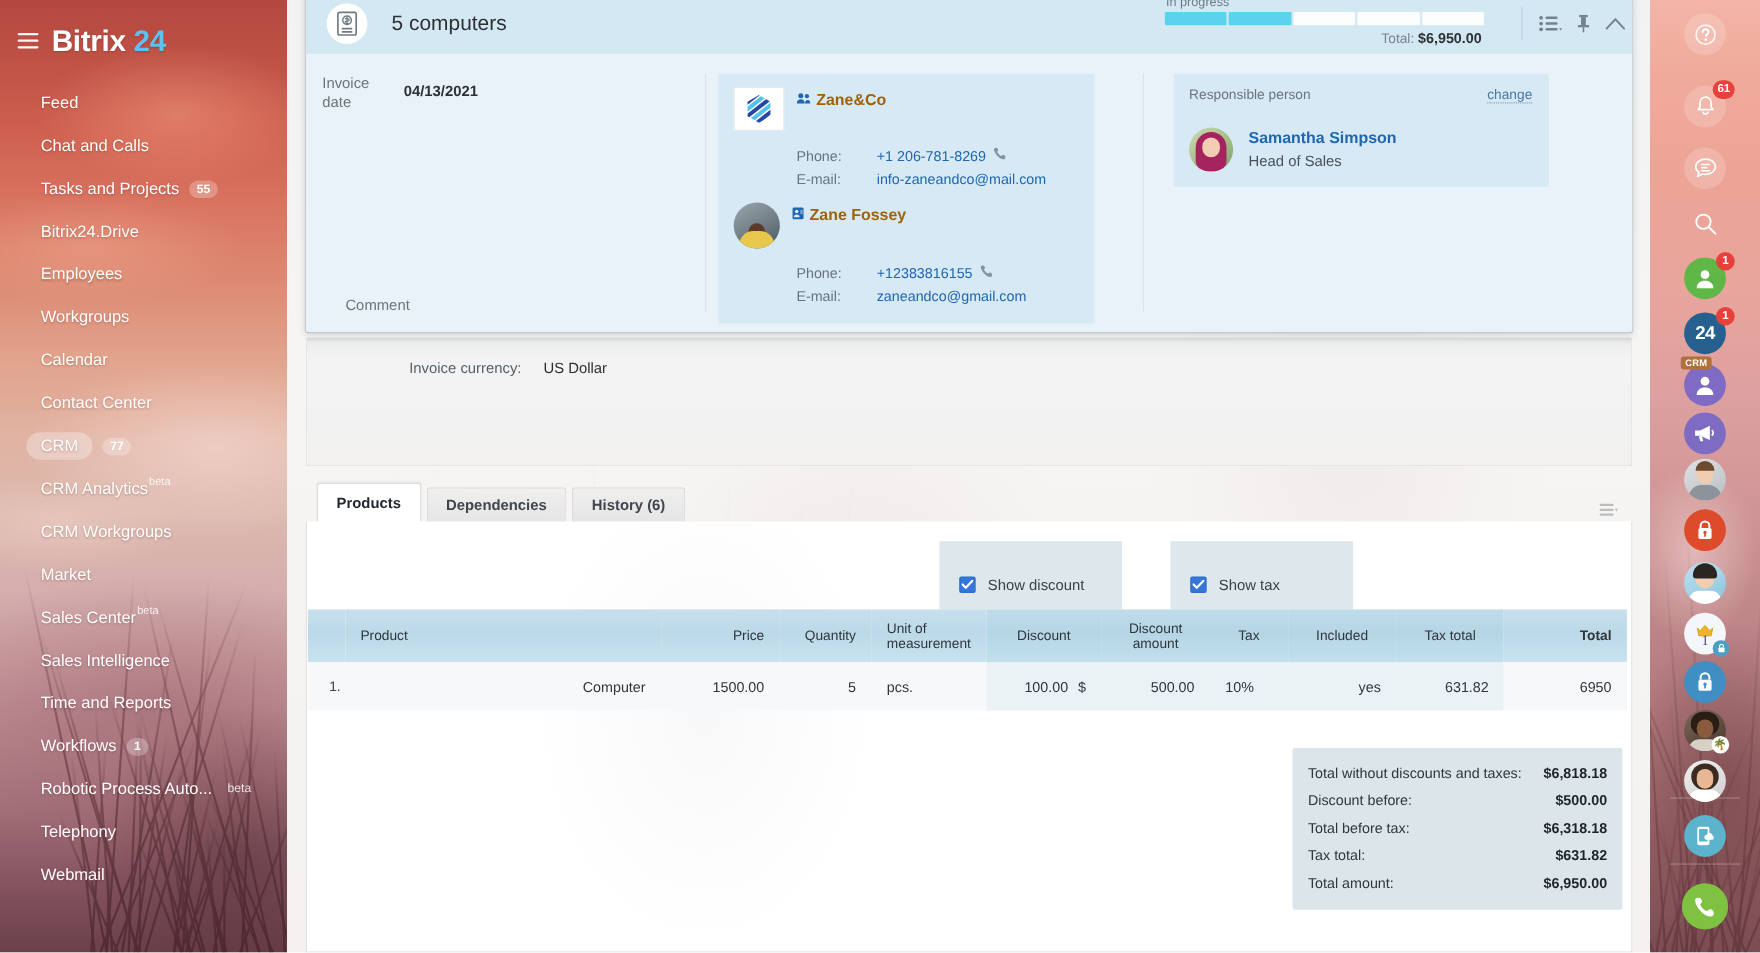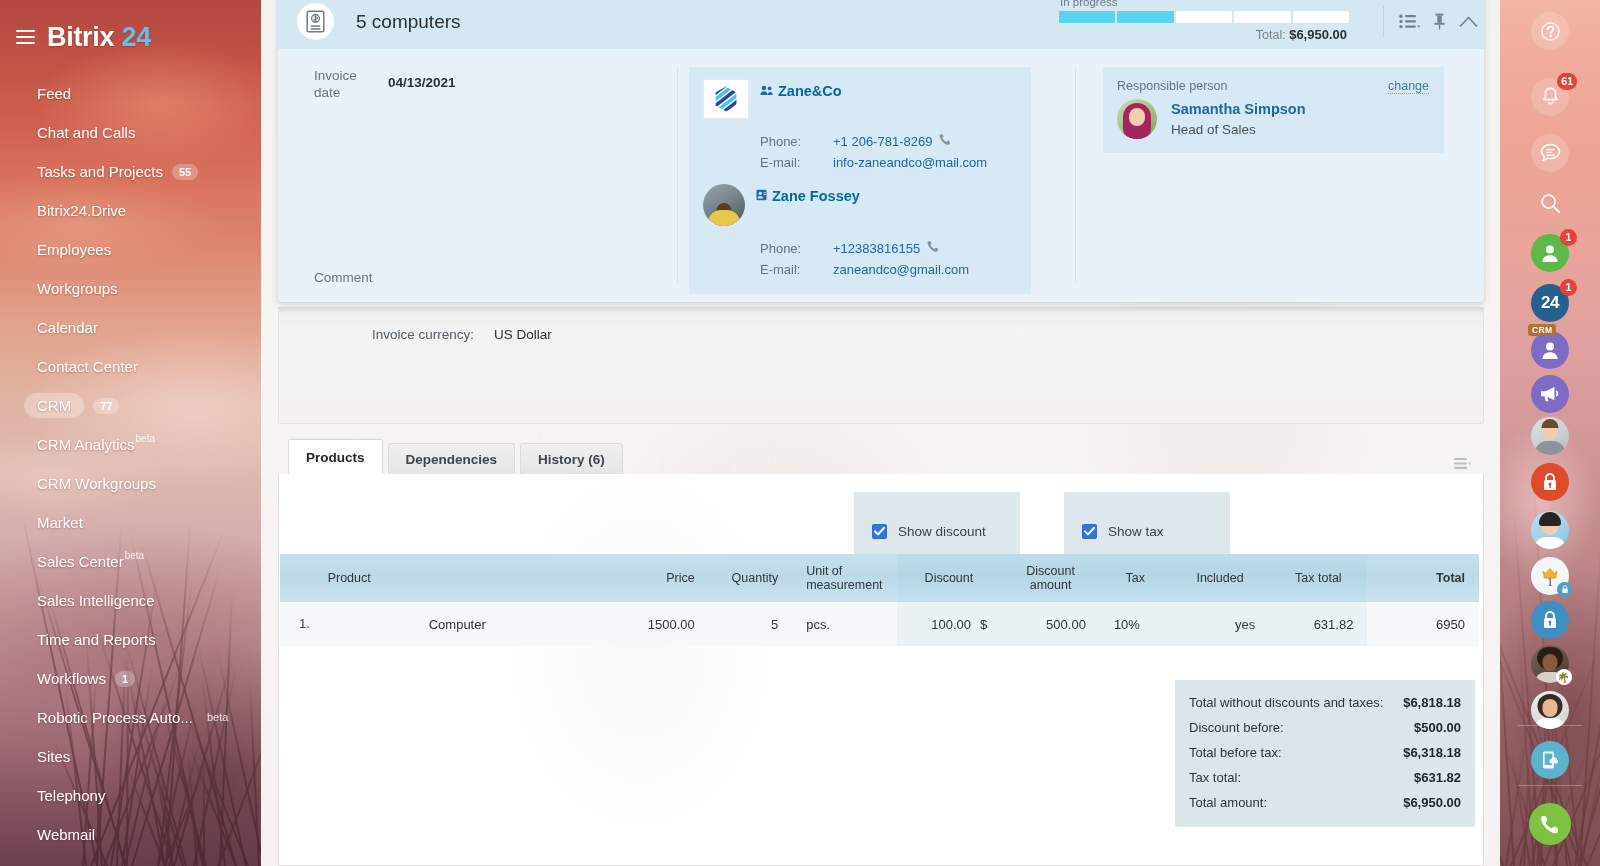--- a/index.html
+++ b/index.html
@@ -131,41 +131,41 @@
     display: flex; align-items: center; gap: 13px; padding-left: 16px;
   }
   #card-tools:before {
     content: ""; position: absolute; left: 0; top: 12px; width: 1px; height: 31px; background: #b9d4e3;
   }
   #card-tools .tool { cursor: pointer; display: flex; align-items: center; opacity: .75; }
 
   #card-body { position: relative; height: 253px; display: flex; padding: 18px 0 0 0; }
 
   
-  #col-left { position: relative; width: 400px; padding-left: 36px; }
+  #col-left { position: relative; width: 364px; padding-left: 15px; }
   .field-row { display: flex; align-items: flex-start; }
   .field-label { font-size: 13.5px; color: #6a747c; line-height: 17px; width: 62px; }
   .field-value { font-size: 13.5px; color: #2c3034; font-weight: bold; margin-left: 12px; padding-top: 8px; }
   #comment-label { position: absolute; left: 36px; top: 203px; font-size: 13.5px; color: #6a747c; }
 
   #col-left:after {
     content: ""; position: absolute; right: 0; top: 0px; width: 1px; height: 216px; background: #d6e4ed;
   }
 
   
   #col-mid { position: relative; width: 398px; padding-left: 11px; }
   #client-box {
     background: #d6e9f4; border-radius: 2px; padding: 12px 14px 14px 14px; width: 342px; min-height: 200px;
   }
   .company-row { display: flex; align-items: flex-start; gap: 11px; }
   .company-logo {
     width: 46px; height: 40px; background: #ffffff; border: 1px solid #e3e9ec;
     display: flex; align-items: center; justify-content: center; flex: 0 0 auto;
   }
-  .client-name { font-size: 14.5px; font-weight: bold; color: #0369a1; display: flex; align-items: center; gap: 5px; cursor: pointer; margin-top: 4px; }
+  .client-name { font-size: 14.5px; font-weight: bold; color: #a16207; display: flex; align-items: center; gap: 5px; cursor: pointer; margin-top: 4px; }
   .contact-lines { margin: 12px 0 0 57px; }
   .cline { display: flex; align-items: center; font-size: 13px; line-height: 21px; }
   .cline .k { color: #6a747c; width: 73px; flex: 0 0 auto; }
   .cline .v { color: #2067b0; cursor: pointer; }
   .cline .call-icon { margin-left: 7px; opacity: .62; cursor: pointer; }
   .contact-row { display: flex; align-items: flex-start; gap: 11px; margin-top: 11px; }
   .contact-avatar {
     width: 42px; height: 42px; border-radius: 50%; flex: 0 0 auto; overflow: hidden;
     background: linear-gradient(150deg, #9aa6ac 0%, #78858c 45%, #4d585e 100%);
     position: relative;
@@ -183,21 +183,21 @@
   }
 
   
   #col-right { position: relative; flex: 1; padding-left: 27px; }
   #resp-box { background: #d6e9f4; border-radius: 2px; padding: 12px 15px 14px 14px; width: 341px; position: relative; }
   #resp-title { font-size: 12.5px; color: #6a747c; }
   #resp-change {
     position: absolute; right: 15px; top: 12px; font-size: 12.5px; color: #4a79a8;
     border-bottom: 1px dotted #7fa3c4; cursor: pointer; line-height: 14px;
   }
-  #resp-person { display: flex; align-items: flex-end; gap: 14px; margin-top: 6px; }
+  #resp-person { display: flex; align-items: flex-end; gap: 14px; margin-top: 23px; }
   #resp-avatar {
     width: 40px; height: 40px; border-radius: 50%; flex: 0 0 auto; overflow: hidden; position: relative;
     background: linear-gradient(140deg, #cfd9b4 0%, #a9c08a 50%, #7ea06a 100%);
   }
   #resp-avatar .hair {
     position: absolute; left: 50%; top: 4px; transform: translateX(-50%);
     width: 28px; height: 36px; border-radius: 14px 14px 10px 10px; background: #a5245e;
   }
   #resp-avatar .face2 {
     position: absolute; left: 50%; top: 9px; transform: translateX(-50%);
@@ -261,21 +261,21 @@
     background: linear-gradient(180deg, #c6e0ec 0%, #bcd9e8 45%, #c8e3ef 100%);
     font-size: 12.5px; font-weight: normal; color: #2f363c; padding: 10px 14px; height: 48px;
     vertical-align: middle; text-align: right; line-height: 14px;
   }
   #ptable th.l { text-align: left; }
   #ptable th.c { text-align: left; }
   #ptable td {
     background: #f7f8f9; font-size: 13px; color: #2f363c; padding: 13px 14px; height: 44px;
     vertical-align: middle; text-align: right;
   }
-  #ptable td.l { text-align: center; }
+  #ptable td.l { text-align: right; }
   #ptable td.c { text-align: left; }
   #ptable td.idx { text-align: right; color: #3b4248; font-size: 12.5px; padding-right: 4px; width: 34px; }
   #ptable .hl { background: rgba(160,195,212,.22); }
   #ptable th.hl { background: linear-gradient(180deg, #bfdcea 0%, #b5d5e5 45%, #c2e0ee 100%); text-align: center; }
   .discount-cell { display: flex; justify-content: flex-end; align-items: center; gap: 9px; }
 
   
   #totals {
     position: absolute; right: 8px; top: 206px; width: 300px;
     background: #dbe5ea; border-radius: 2px; padding: 10px 14px 12px 14px;
@@ -446,23 +446,20 @@
         </div>
         <div class="nav-item">
           <span class="lbl">Workflows</span>
           <span class="count">1</span>
         </div>
         <div class="nav-item">
           <span class="lbl">Robotic Process Auto...</span>
           <span class="beta spaced">beta</span>
         </div>
         <div class="nav-item">
-          <span class="lbl">Sites</span>
-        </div>
-        <div class="nav-item">
           <span class="lbl">Telephony</span>
         </div>
         <div class="nav-item">
           <span class="lbl">Webmail</span>
         </div>
       </nav>
   </aside>
 
   <main id="main">
     <div class="bg-photo"></div>

